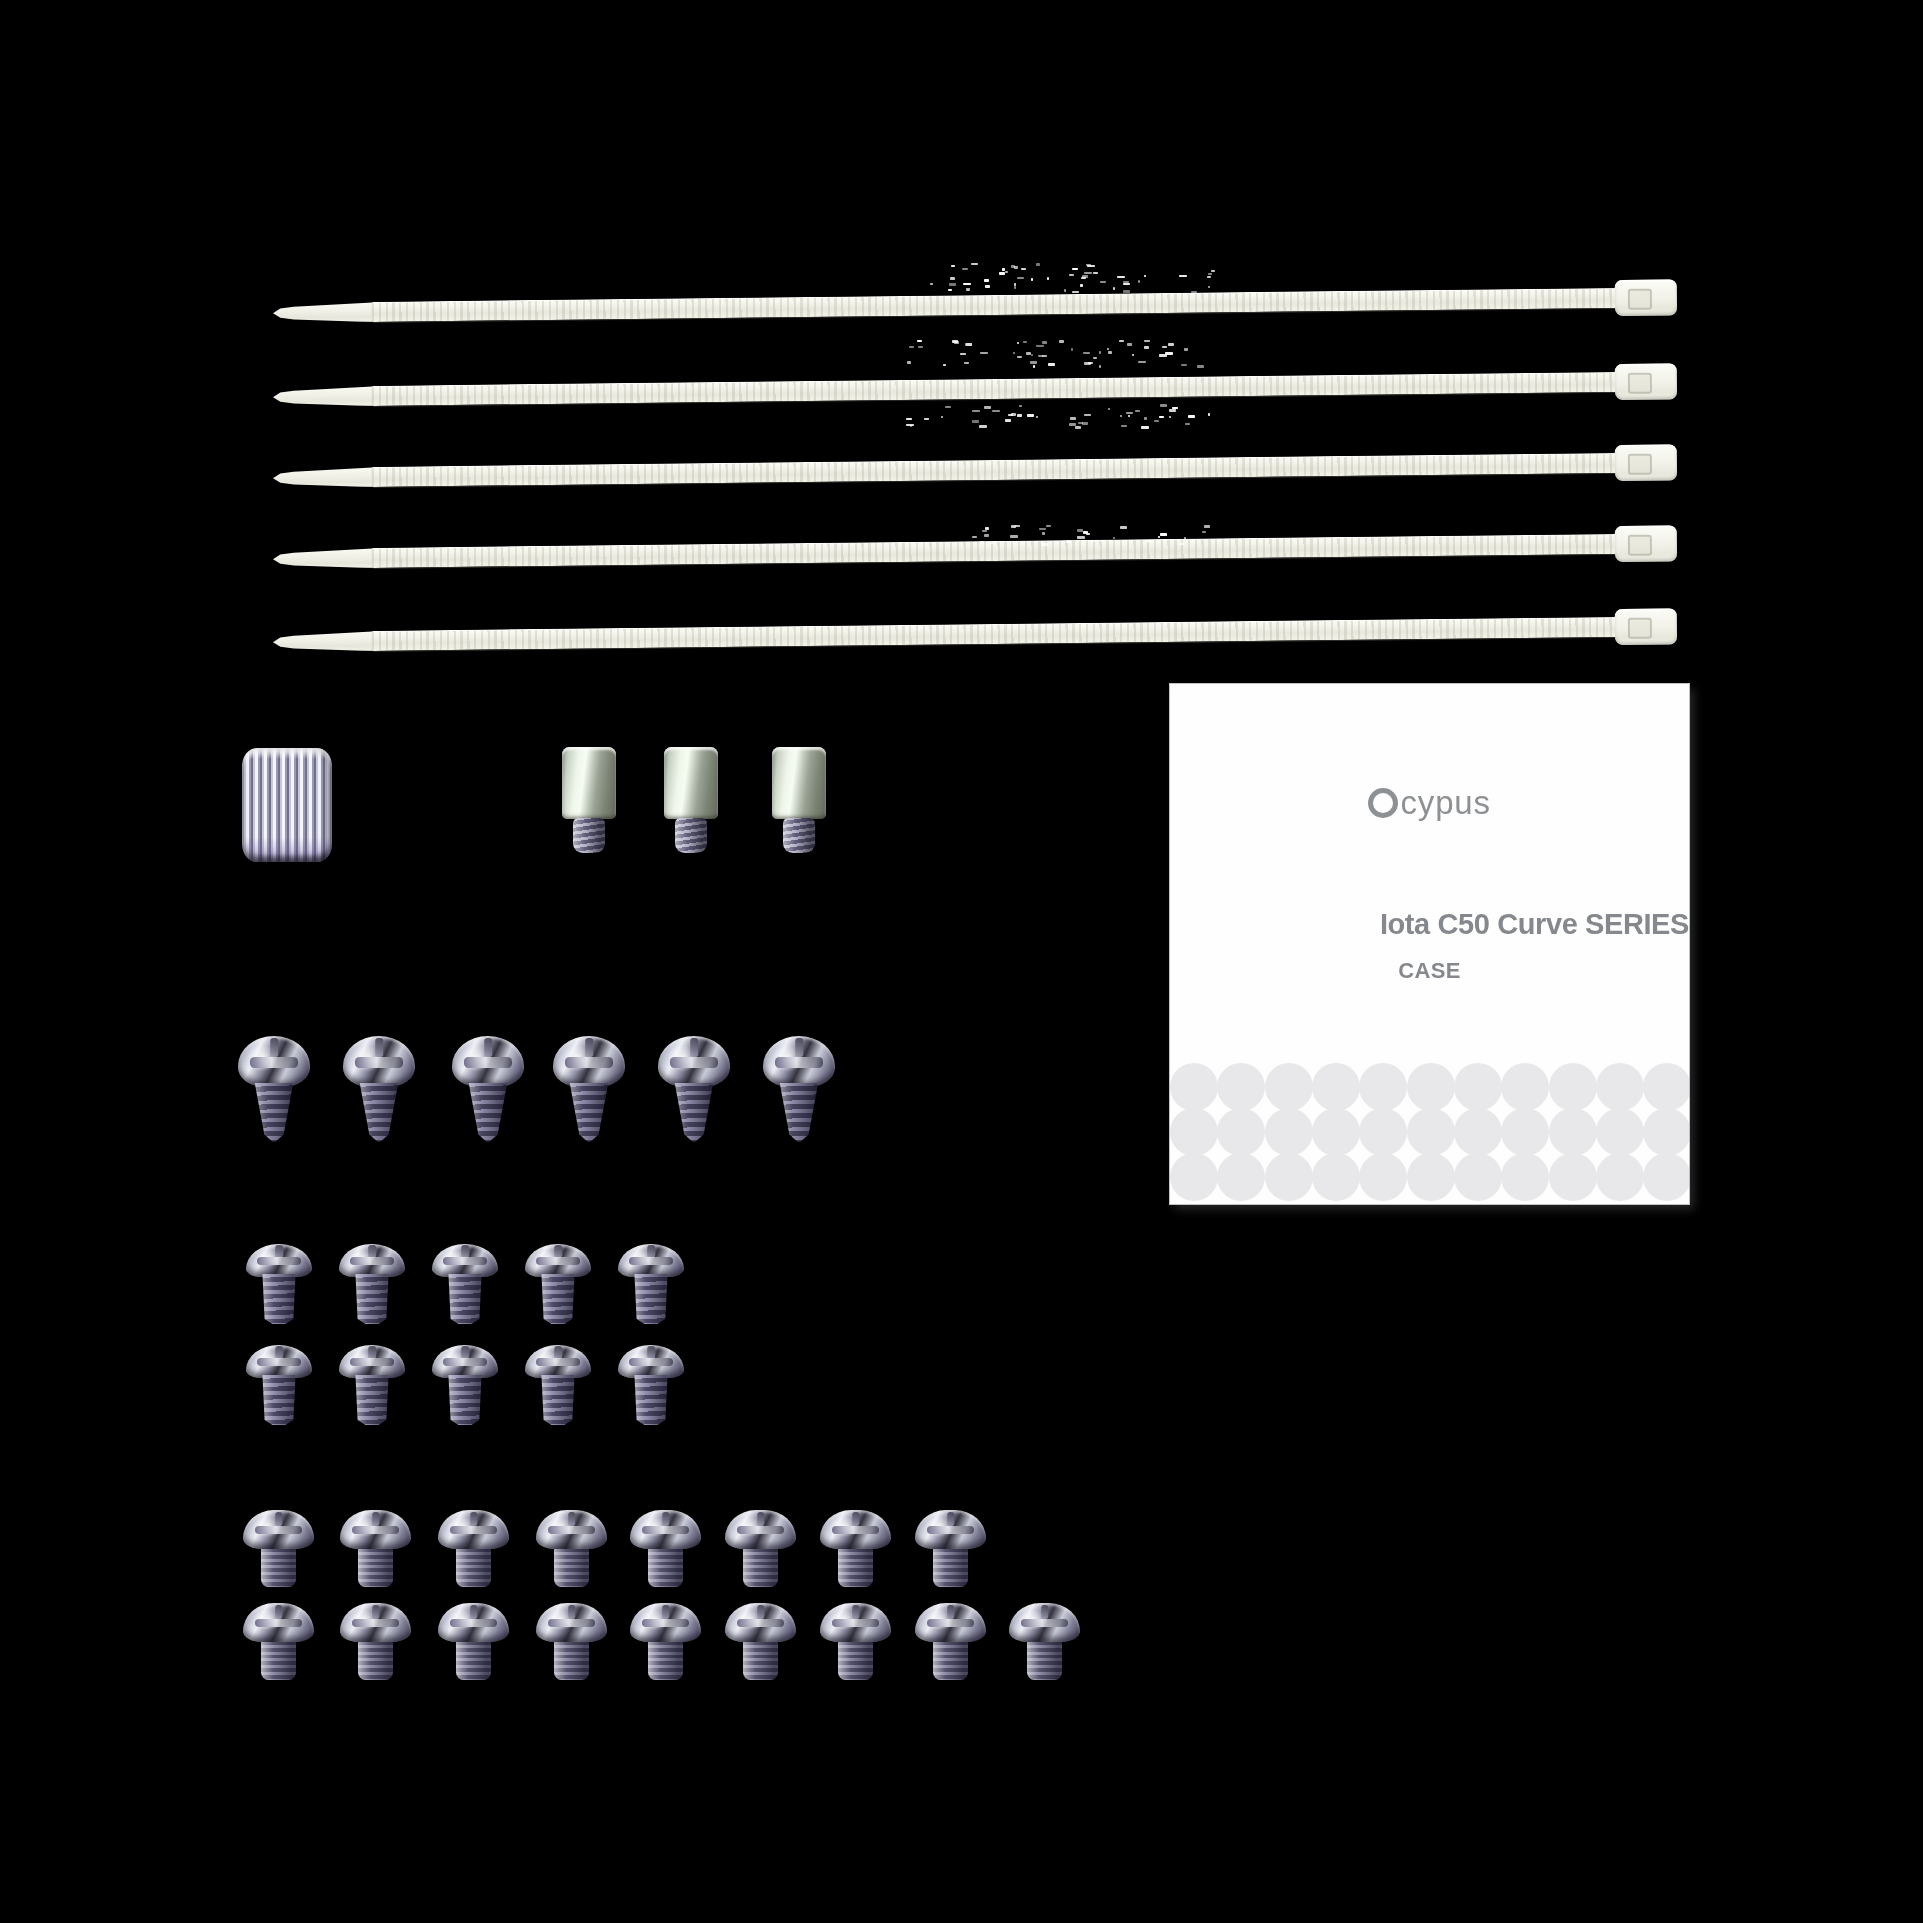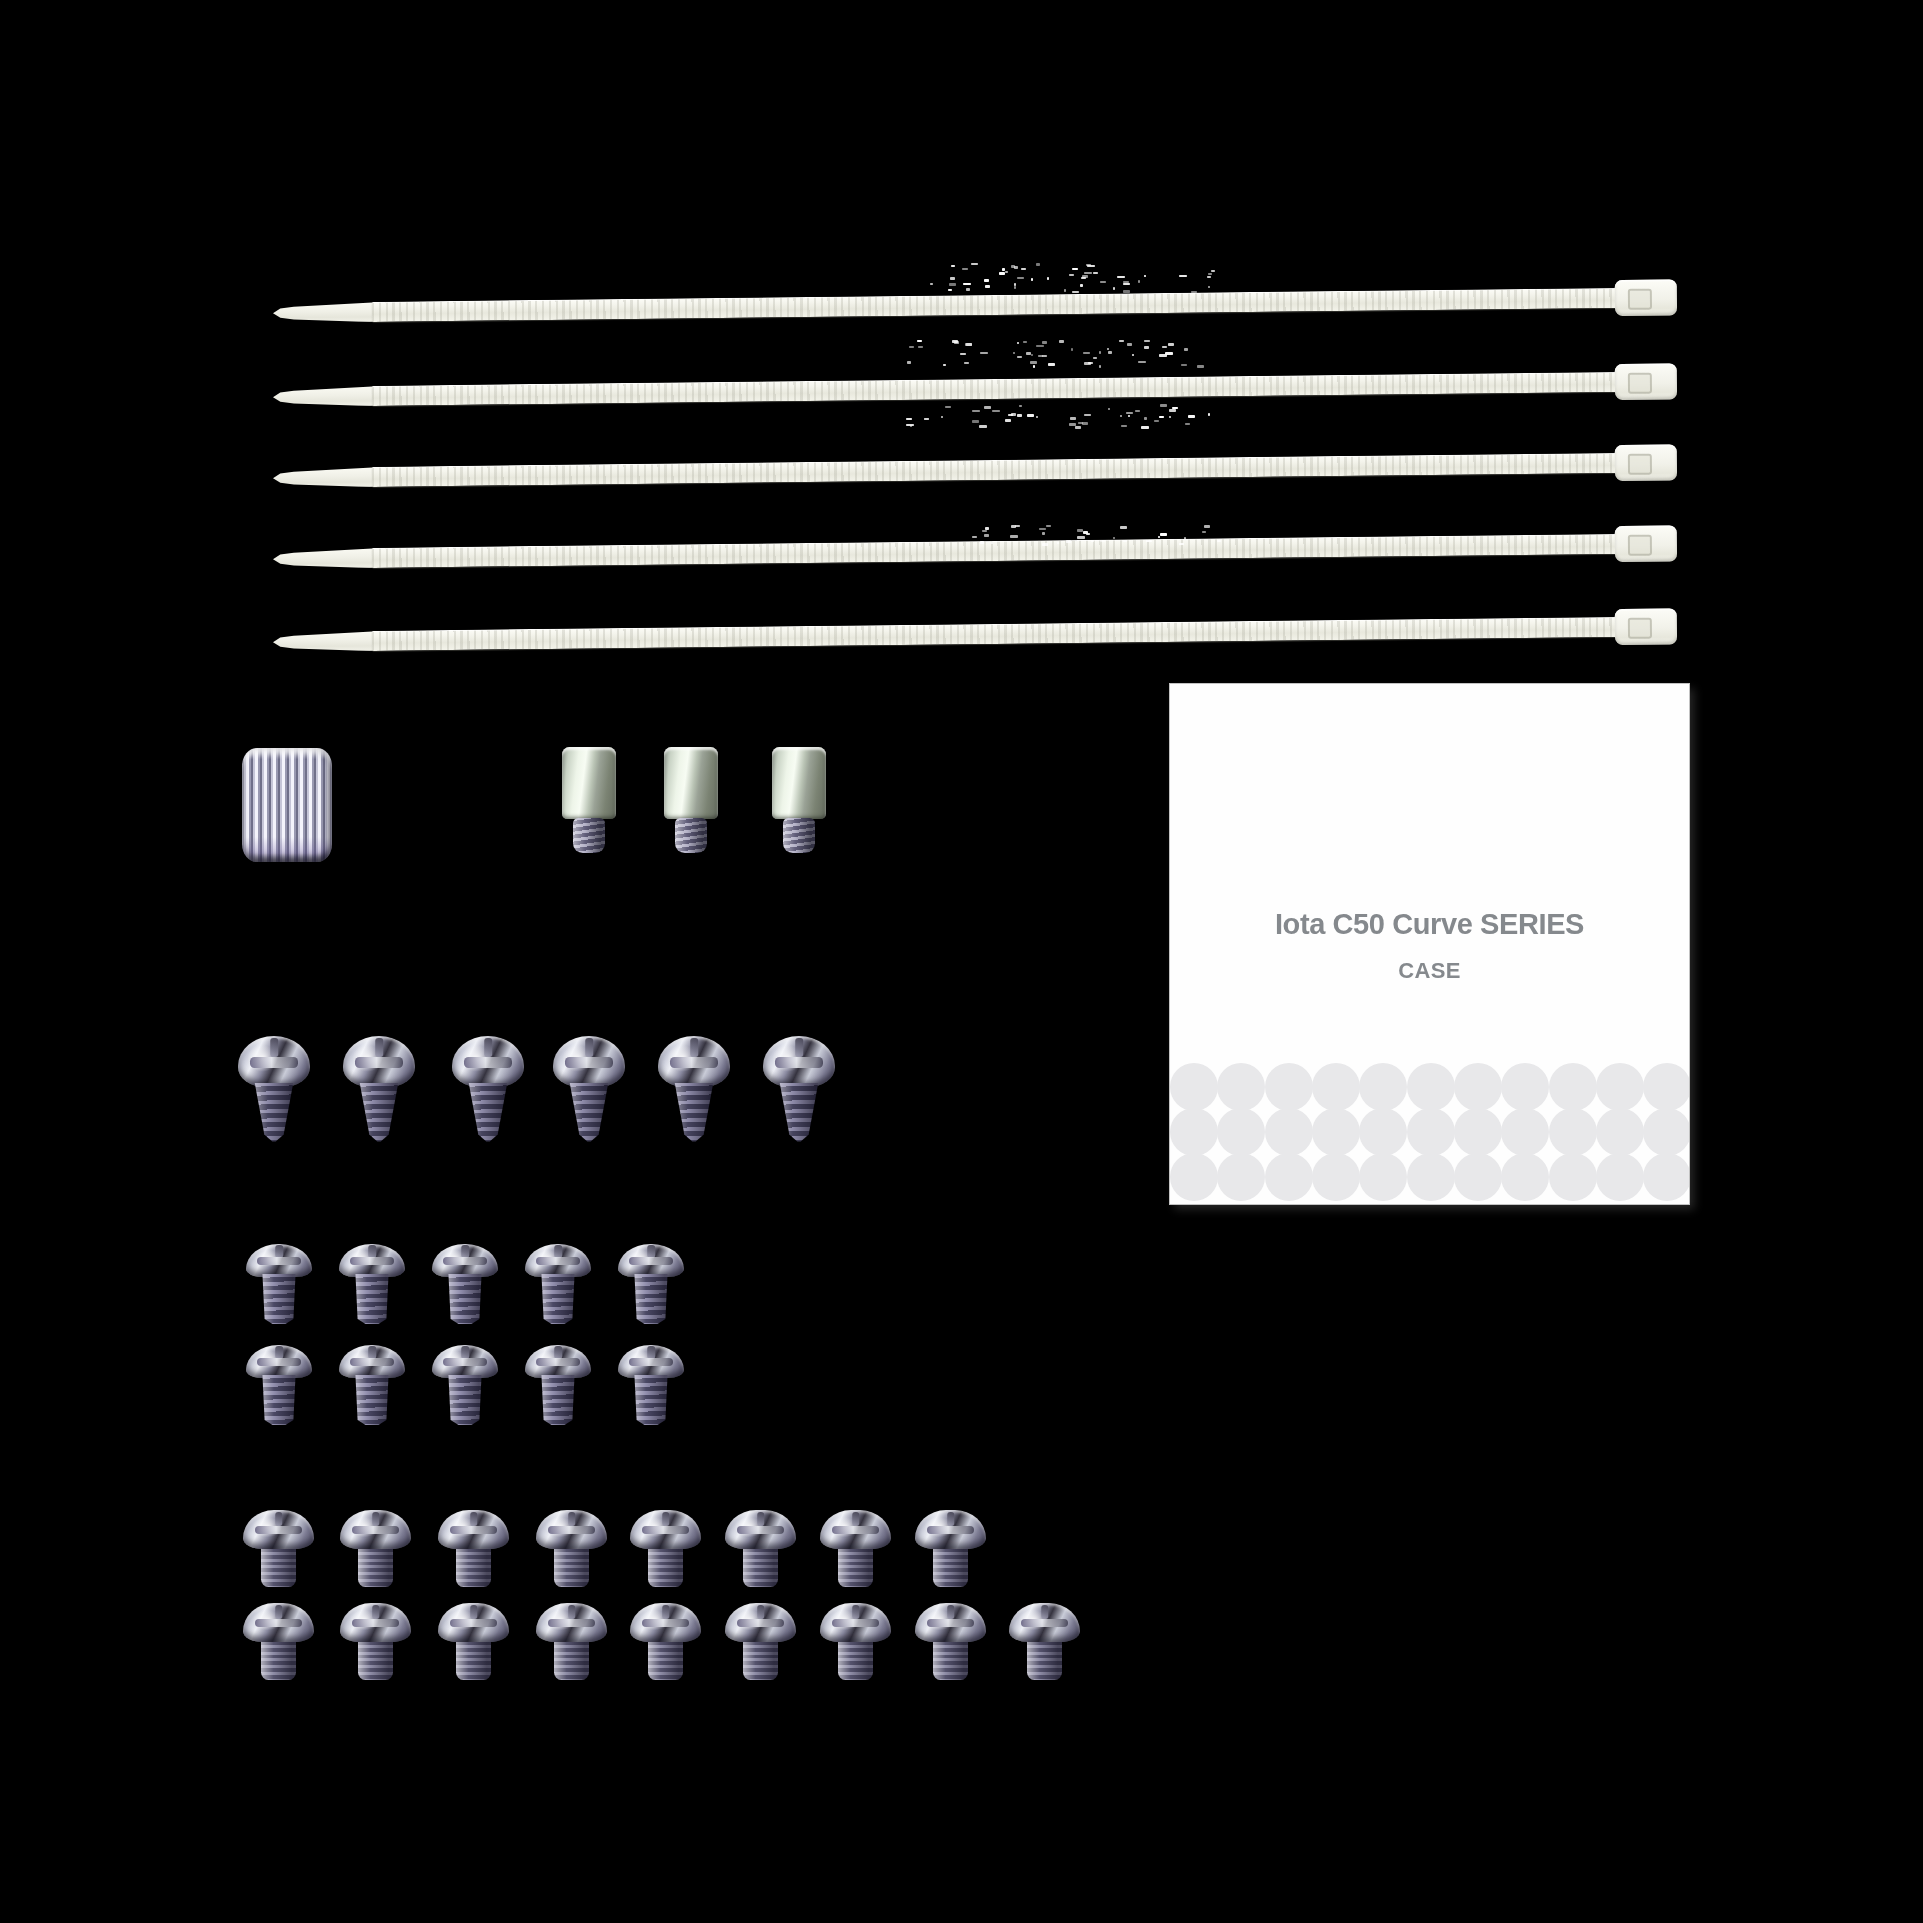--- a/index.html
+++ b/index.html
@@ -78,21 +78,21 @@
       linear-gradient(90deg,rgba(255,255,255,.5) 0%,rgba(255,255,255,0) 36%,rgba(8,6,20,.55) 88%),
       repeating-linear-gradient(178deg,#8d8aa8 0 3.8px,#46445e 3.8px 9px);
     clip-path:polygon(6% 0,94% 0,72% 88%,54% 100%,46% 100%,28% 88%);}
 
   
   .card{position:absolute;background:#fefefe;border:1.5px solid #c2c2c2;overflow:hidden;
     box-shadow:4.5px 5.3px 9px rgba(70,70,70,.55);}
   .logo-row{position:absolute;left:0;right:0;top:104px;display:flex;align-items:center;justify-content:center;}
   .logo-ring{width:30px;height:30px;border:5.3px solid #8e9194;border-radius:50%;box-sizing:border-box;margin-right:2.3px;}
   .logo-text{font-size:33px;font-weight:400;color:#8e9194;letter-spacing:0.8px;line-height:30px;}
-  .card-title{position:absolute;left:0;right:0;top:224px;text-align:center;
+  .card-title{position:absolute;left:0;right:0;top:224px;text-align:right;
     font-size:29px;font-weight:700;color:#85898d;letter-spacing:-0.4px;}
   .card-subtitle{position:absolute;left:0;right:0;top:274px;text-align:center;
     font-size:22px;font-weight:700;color:#85898d;letter-spacing:0.4px;}
   .dot{position:absolute;border-radius:50%;}
 </style>
 </head>
 <body>
 
 <div id="canvas">
 
@@ -440,20 +440,24 @@
         <div class="head"></div>
         <div class="shaft"></div>
       </div>
       <div class="screw s-small" style="left: 1009px; top: 1603px; width: 71px;">
         <div class="head"></div>
         <div class="shaft"></div>
       </div>
     </div>
 
   <div class="card" id="card" style="left: 1169px; top: 683px; width: 519px; height: 520px;">
+    <div class="logo-row">
+      <span class="logo-ring"></span>
+      <span class="logo-text">cypus</span>
+    </div>
     <div class="card-title">Iota C50 Curve SERIES</div>
     <div class="card-subtitle">CASE</div>
     <div id="dots-layer">
         <div class="dot" style="width: 48px; height: 48px; left: 0px; top: 379px; background: rgb(232, 232, 234);"></div>
         <div class="dot" style="width: 48px; height: 48px; left: 47px; top: 379px; background: rgb(232, 232, 234);"></div>
         <div class="dot" style="width: 48px; height: 48px; left: 95px; top: 379px; background: rgb(232, 232, 234);"></div>
         <div class="dot" style="width: 48px; height: 48px; left: 142px; top: 379px; background: rgb(232, 232, 234);"></div>
         <div class="dot" style="width: 48px; height: 48px; left: 189px; top: 379px; background: rgb(232, 232, 234);"></div>
         <div class="dot" style="width: 48px; height: 48px; left: 237px; top: 379px; background: rgb(232, 232, 234);"></div>
         <div class="dot" style="width: 48px; height: 48px; left: 284px; top: 379px; background: rgb(232, 232, 234);"></div>

